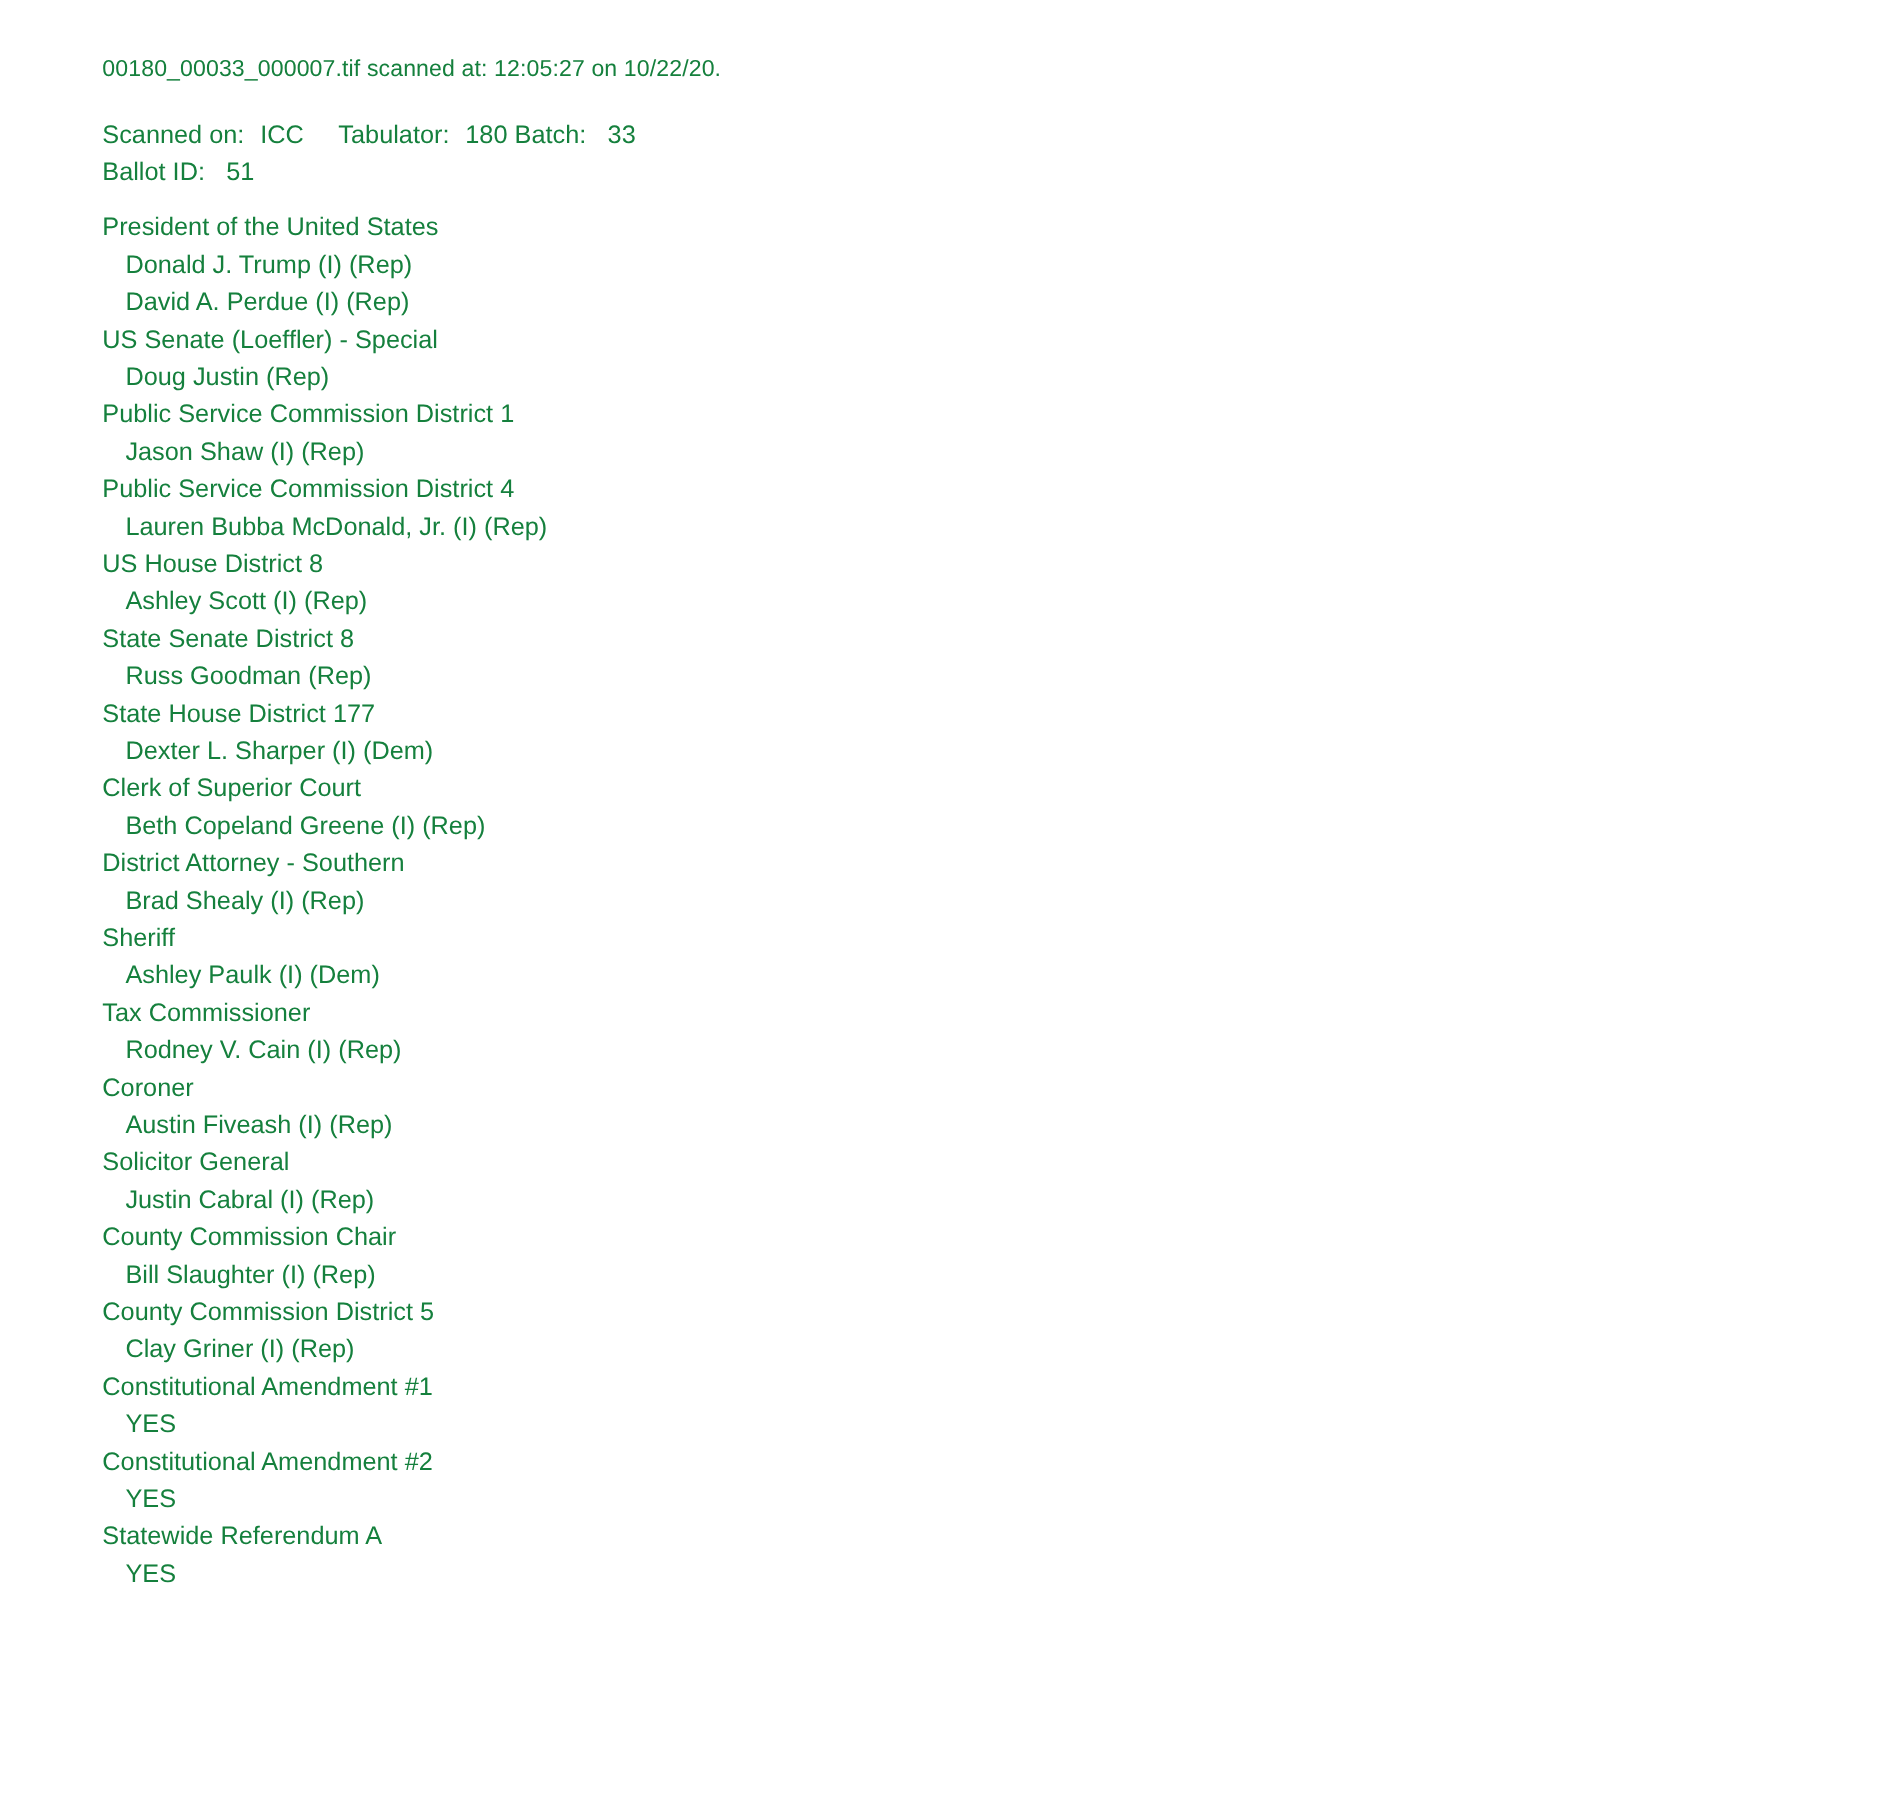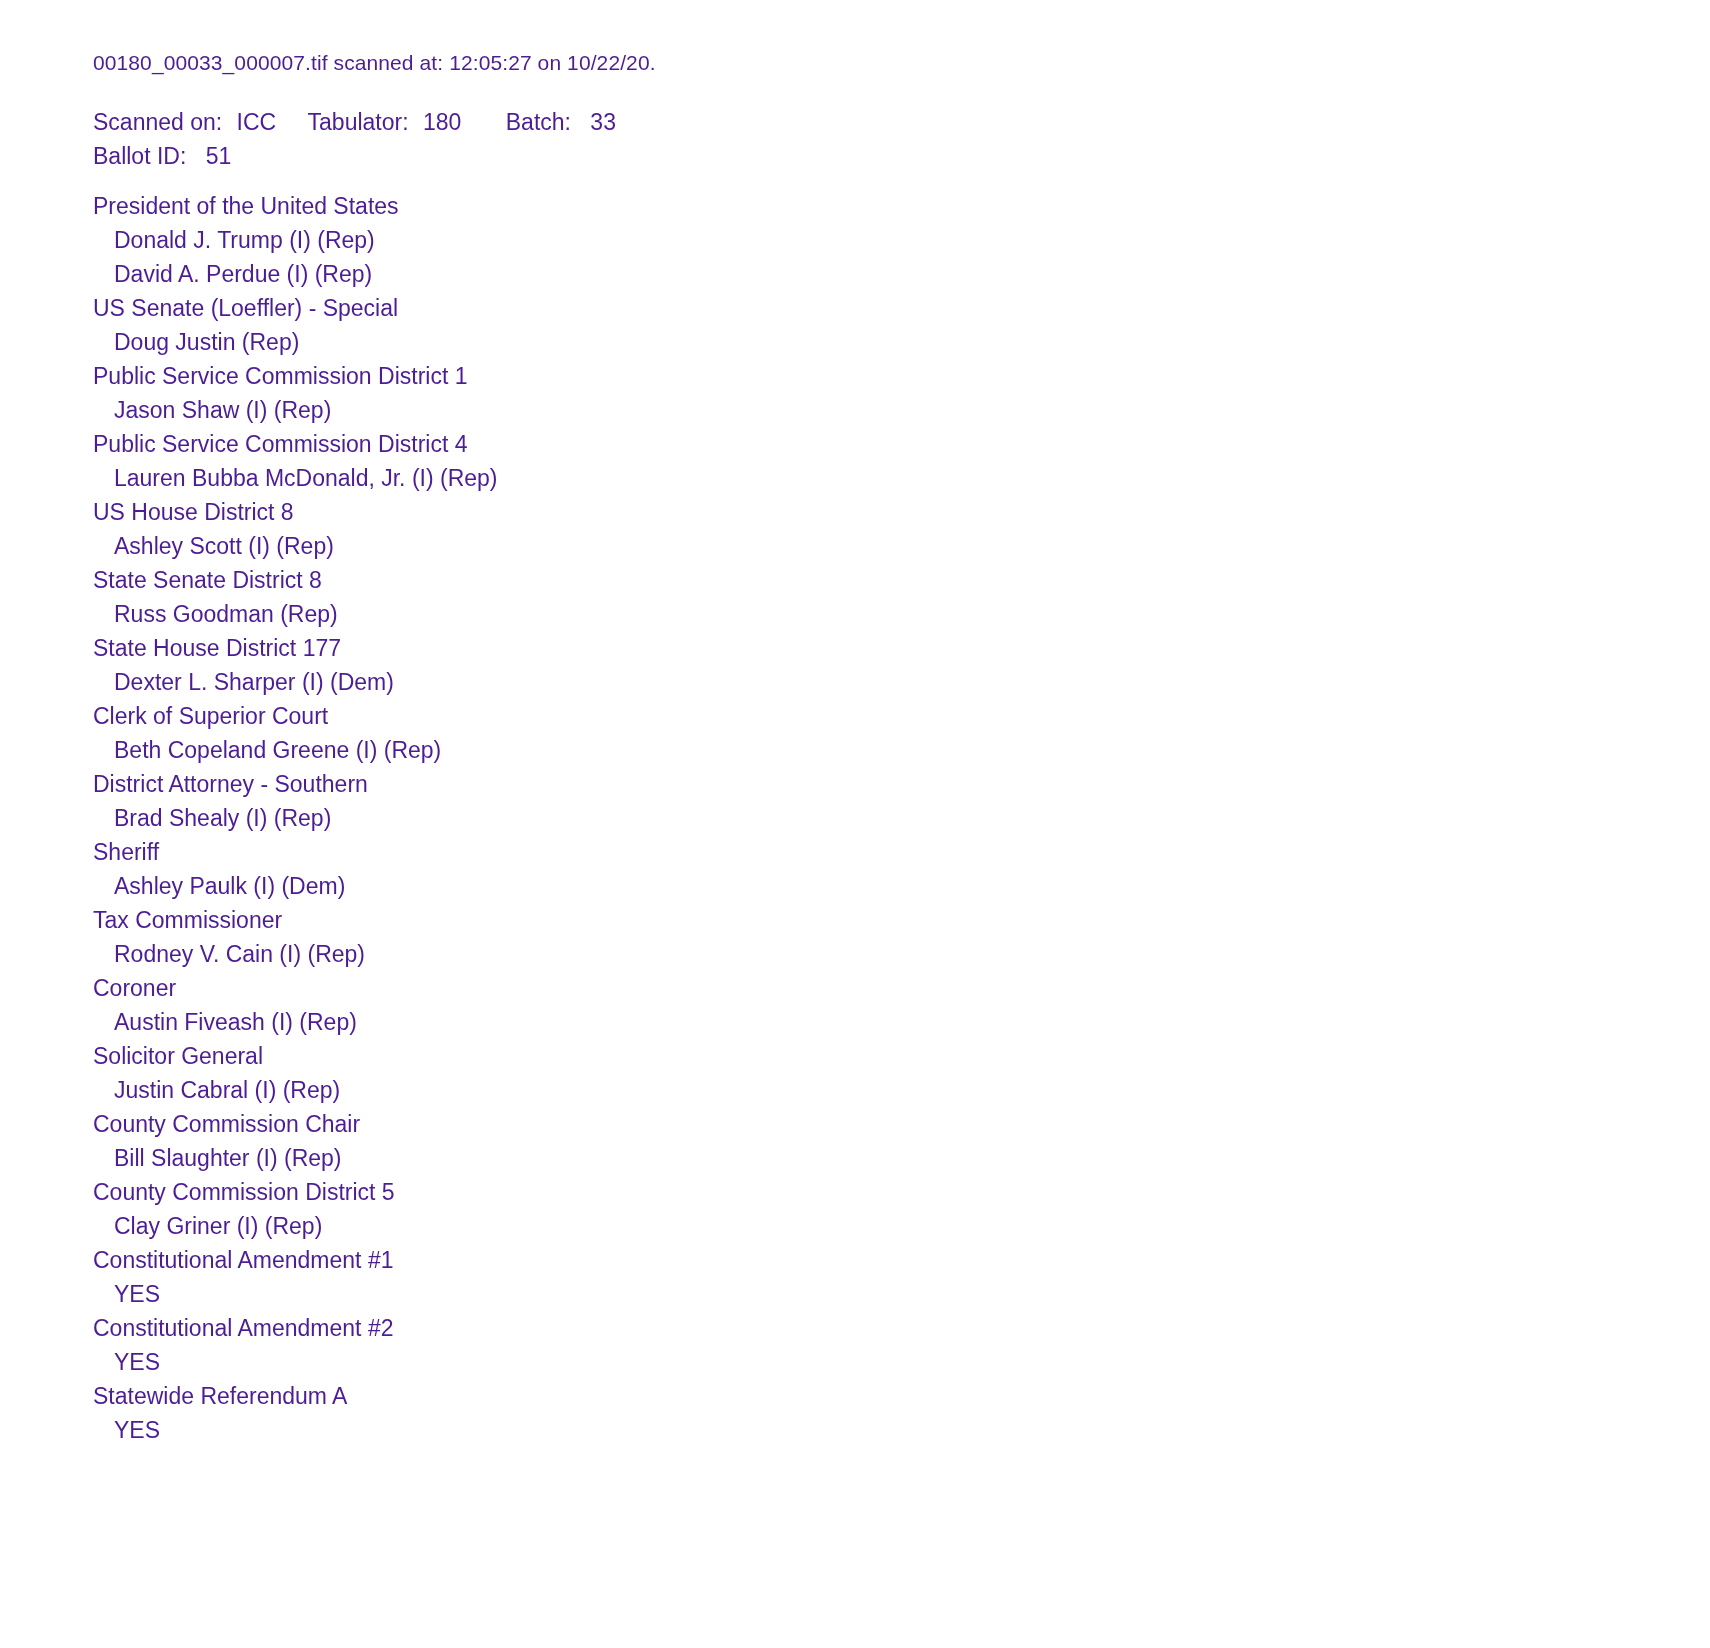--- a/index.html
+++ b/index.html
@@ -11,38 +11,38 @@
     width: 1710px;
     height: 1648px;
     overflow: hidden;
   }
   .page {
     box-sizing: border-box;
     width: 1710px;
     height: 1648px;
     padding: 50px 40px 0 93px;
     font-family: "Liberation Sans", sans-serif;
-    color: #4c1d95;
+    color: #15803d;
     -webkit-font-smoothing: antialiased;
   }
   .scan-line {
     font-size: 21px;
     line-height: 26px;
     letter-spacing: 0.1px;
     margin-bottom: 29px;
     white-space: nowrap;
   }
   .info-line {
     font-size: 23px;
     line-height: 34px;
     white-space: nowrap;
   }
   .info-line .gap-sm { margin-left: 13px; }
   .info-line .gap-md { margin-left: 25px; }
-  .info-line .gap-lg { margin-left: 38px; }
+  .info-line .gap-lg { }
   .info-line .gap-xs { margin-left: 8px; }
   .contest-list {
     margin-top: 16px;
   }
   .contest-office {
     font-size: 23px;
     line-height: 34px;
     white-space: nowrap;
   }
   .contest-selection {

